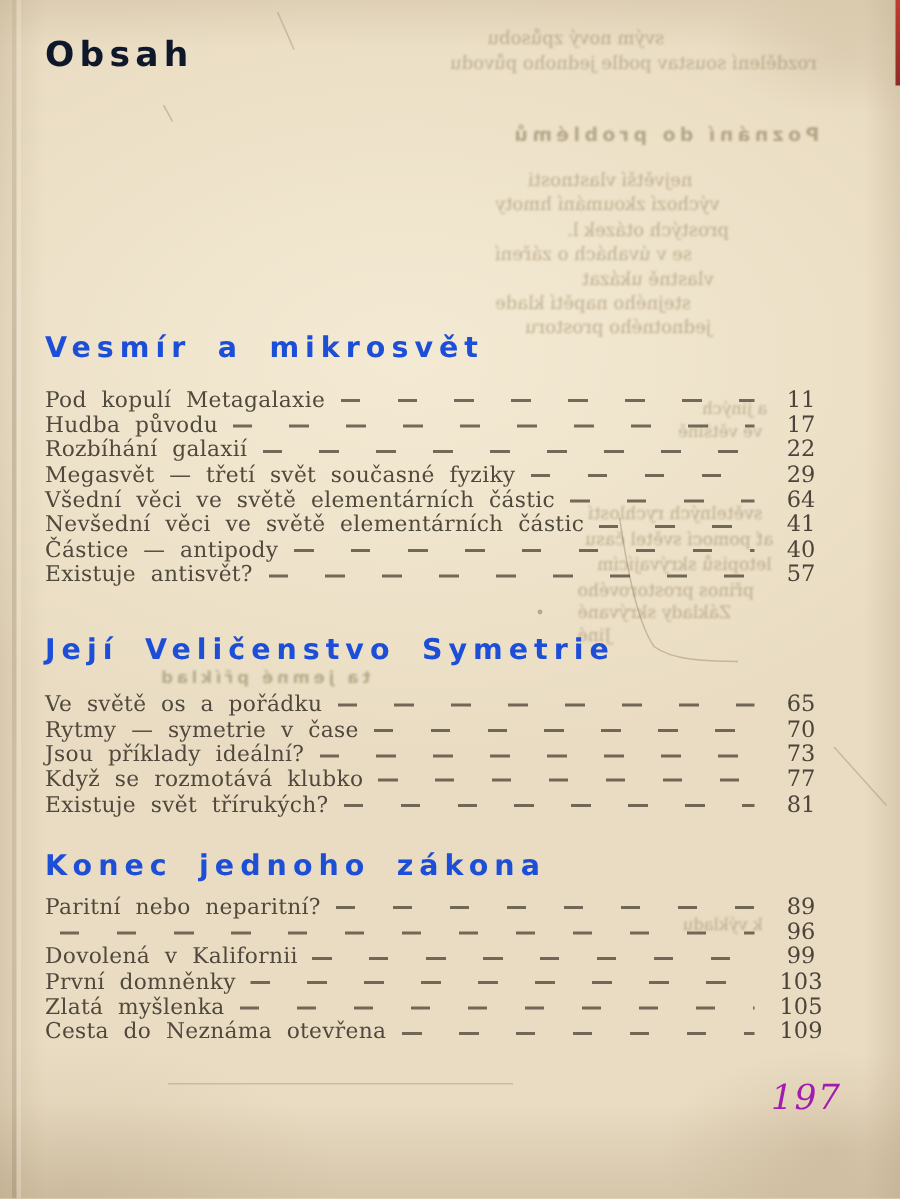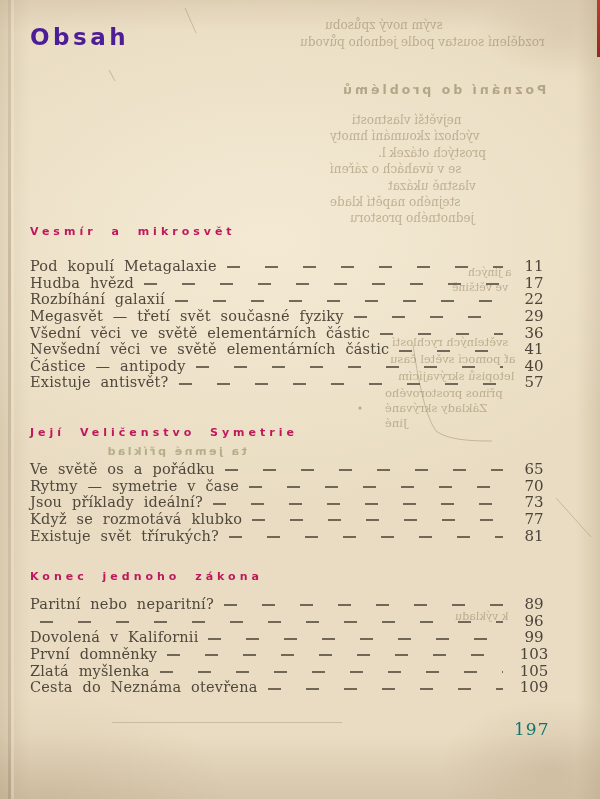--- a/index.html
+++ b/index.html
@@ -18,35 +18,35 @@
   .page{position:absolute;inset:0;}
   
   .crease{position:absolute;left:8px;top:0;width:3px;height:799px;
     background:linear-gradient(to bottom, rgba(118,98,72,0.10), rgba(118,98,72,0.26) 35%, rgba(118,98,72,0.14) 70%, rgba(118,98,72,0.22));}
   .crease-hl{position:absolute;left:11px;top:0;width:3px;height:799px;background:rgba(255,248,230,0.25);}
   
   .red-strip{position:absolute;right:0;top:0;width:3px;height:57px;background:linear-gradient(to bottom,#c23a2e,#8f2a23);filter:blur(0.3px);}
   
   h1{position:absolute;left:30px;top:24px;margin:0;
      font-family:"DejaVu Sans", sans-serif;font-weight:bold;
-     font-size:23px;letter-spacing:3.5px;color:#4c1d95;}
+     font-size:23px;letter-spacing:3.5px;color:#0f172a;}
   
   .sec{position:absolute;left:30px;right:49px;}
   .sec h2{margin:0;font-family:"DejaVu Sans", sans-serif;font-weight:bold;
-     font-size:11px;letter-spacing:4px;word-spacing:7px;color:#be185d;line-height:20px;}
+     font-size:19px;letter-spacing:4px;word-spacing:7px;color:#1d4ed8;line-height:20px;}
   .sec1{top:222px;} .sec1 .toc{margin-top:16px;}
   .sec2{top:423px;} .sec2 .toc{margin-top:18px;}
   .sec3{top:567px;} .sec3 .toc{margin-top:9px;}
   .row{display:flex;align-items:baseline;height:16.65px;line-height:16.65px;}
   .t{white-space:nowrap;font-size:14.5px;color:#50483c;word-spacing:5px;letter-spacing:0.2px;text-align:center;}
   .leader{flex:1;min-width:10px;align-self:center;height:2px;margin:2px 14px 0 10px;
      background-image:repeating-linear-gradient(to right, rgba(84,74,60,0.80) 0 13px, rgba(0,0,0,0) 13px 38px);}
   .num{width:34px;text-align:center;font-size:15px;color:#4c443a;white-space:nowrap;}
   
-  .folio{position:absolute;left:514px;top:719px;font-size:17px;color:#0f766e;letter-spacing:1px;}
+  .folio{position:absolute;left:514px;top:719px;font-size:23px;color:#a21caf;letter-spacing:1px;font-style:italic;}
   
   .bleed{position:absolute;transform:scaleX(-1);white-space:nowrap;
      color:rgba(141,123,87,0.50);filter:blur(0.7px);font-size:12px;}
   .bleed.bold{font-family:"DejaVu Sans", sans-serif;font-weight:bold;letter-spacing:3px;
      color:rgba(133,116,80,0.55);}
   .bleed.green{color:rgba(128,126,78,0.50);font-family:"DejaVu Sans", sans-serif;
      font-weight:bold;letter-spacing:2.5px;font-size:11px;}
   .bleed-rule{position:absolute;left:112px;top:722px;width:230px;height:1px;
      background:rgba(130,115,90,0.30);filter:blur(0.5px);}
   .scratches{position:absolute;inset:0;pointer-events:none;}
@@ -94,38 +94,38 @@
 
   <section class="sec sec1">
     <h2>Vesmír a mikrosvět</h2>
     <div class="toc">
       <div class="row">
           <span class="t">Pod kopulí Metagalaxie</span>
           <span class="leader"></span>
           <span class="num">11</span>
         </div>
       <div class="row">
-          <span class="t">Hudba hvězd</span>
+          <span class="t">Hudba původu</span>
           <span class="leader"></span>
           <span class="num">17</span>
         </div>
       <div class="row">
           <span class="t">Rozbíhání galaxií</span>
           <span class="leader"></span>
           <span class="num">22</span>
         </div>
       <div class="row">
           <span class="t">Megasvět — třetí svět současné fyziky</span>
           <span class="leader"></span>
           <span class="num">29</span>
         </div>
       <div class="row">
           <span class="t">Všední věci ve světě elementárních částic</span>
           <span class="leader"></span>
-          <span class="num">36</span>
+          <span class="num">64</span>
         </div>
       <div class="row">
           <span class="t">Nevšední věci ve světě elementárních částic</span>
           <span class="leader"></span>
           <span class="num">41</span>
         </div>
       <div class="row">
           <span class="t">Částice — antipody</span>
           <span class="leader"></span>
           <span class="num">40</span>

